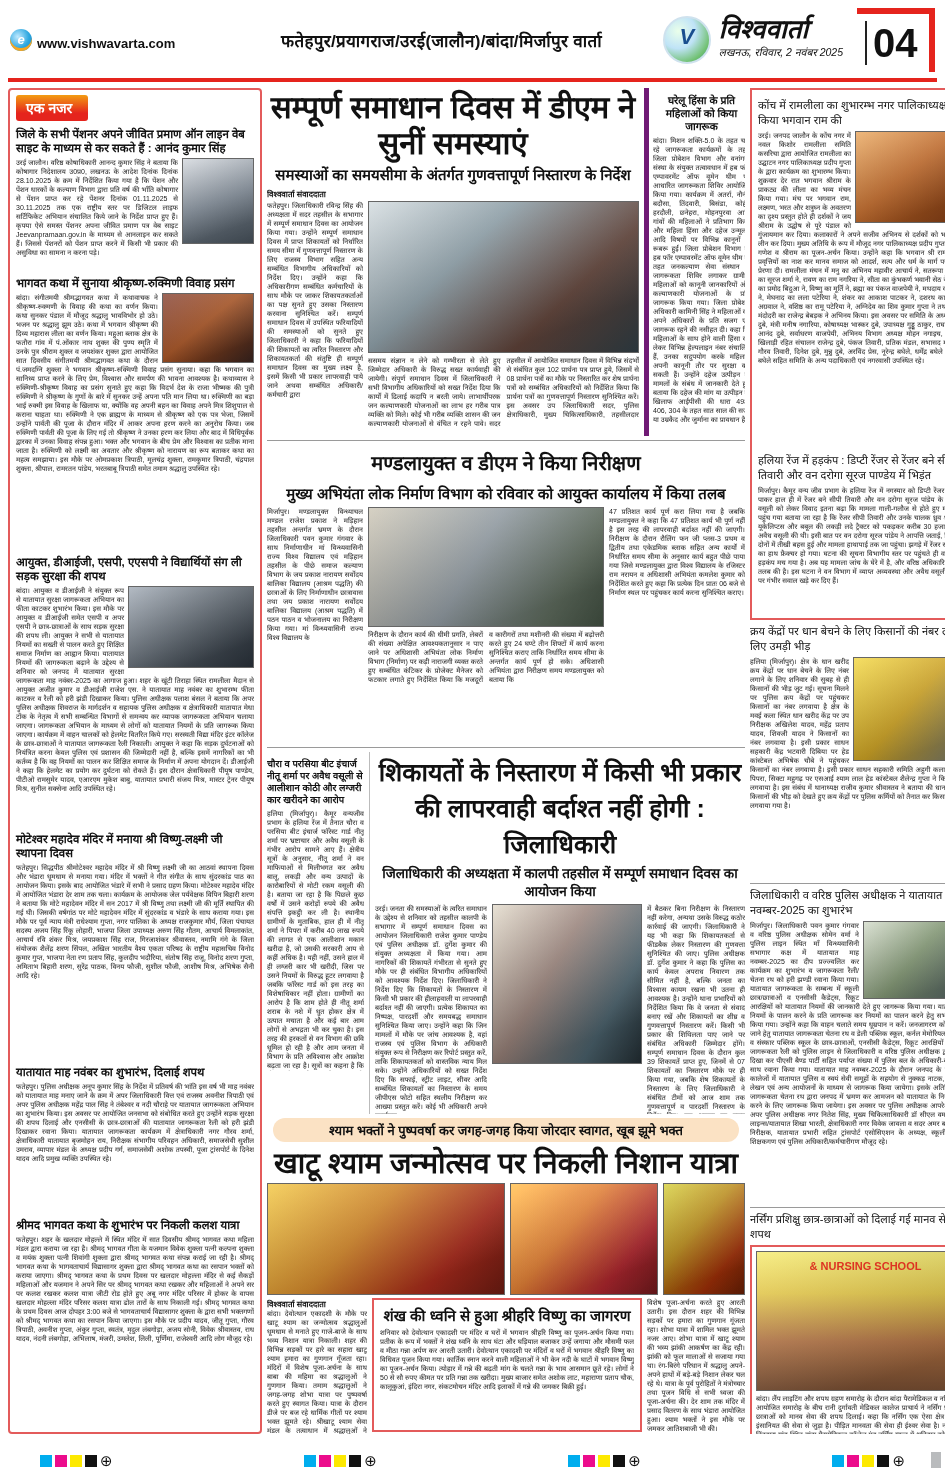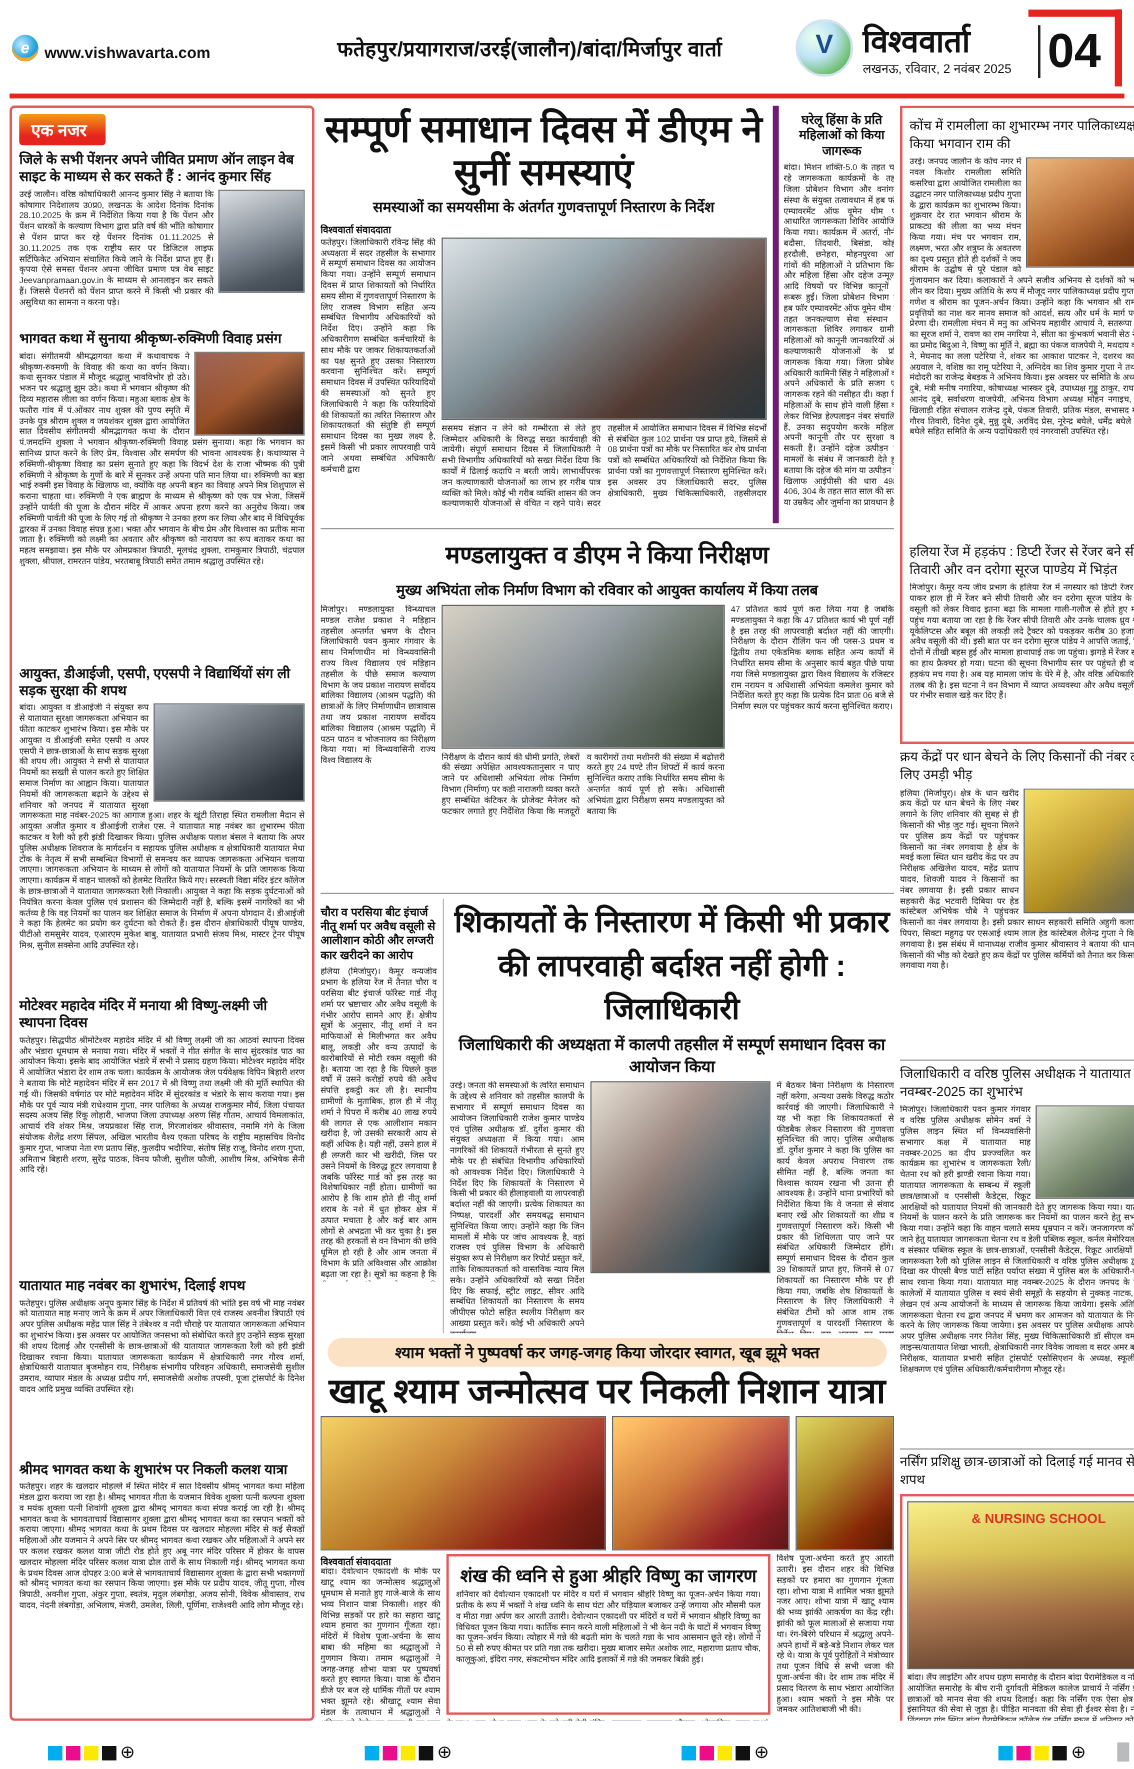--- a/index.html
+++ b/index.html
@@ -4,21 +4,21 @@
 <style>
   html,body{margin:0;padding:0;background:#fff;}
   body{width:945px;height:1474px;font-family:"Liberation Sans","DejaVu Sans",sans-serif;color:#111;overflow:hidden;position:relative;}
   .page{width:945px;height:1474px;position:relative;background:#fff;}
   
   .hdr{height:78px;display:flex;align-items:center;padding:4px 10px 2px 10px;box-sizing:border-box;position:relative;}
   .hdr-url{display:flex;align-items:flex-end;gap:5px;width:210px;}
   .e-logo{width:22px;height:22px;border-radius:50%;background:radial-gradient(circle at 35% 35%,#bfe9ff 0%,#2ea8e0 55%,#0b7ec2 100%);color:#fff;font-weight:bold;font-style:italic;font-size:15px;line-height:22px;text-align:center;box-shadow:inset 0 -3px 0 #f5a623;}
   .hdr-url span{font-weight:bold;font-size:13px;}
   .hdr-regions{flex:1;text-align:center;font-size:17px;font-weight:800;letter-spacing:.3px;}
-  .hdr-brand{display:flex;align-items:flex-end;gap:8px;margin-right:14px;}
+  .hdr-brand{display:flex;align-items:flex-start;gap:8px;margin-right:14px;font-style:italic;}
   .globe{width:44px;height:44px;border-radius:50%;background:radial-gradient(circle at 30% 30%,#eaffea 0%,#bfe3f7 40%,#6fc06f 75%,#2b7ec2 100%);border:2px solid #cfe2ee;position:relative;}
   .globe::after{content:"V";position:absolute;left:0;right:0;top:6px;text-align:center;font-weight:800;font-size:22px;color:#1a4e8f;}
   .brand-txt{text-align:left;}
   .brand-name{font-size:26px;font-weight:800;line-height:26px;}
   .brand-date{font-size:10.5px;margin-top:3px;}
   .pagenum-wrap{width:78px;height:64px;border-top:6px solid #e5241d;border-right:6px solid #e5241d;display:flex;align-items:center;justify-content:flex-start;padding-left:8px;box-sizing:border-box;}
   .pagenum{font-size:40px;font-weight:800;border-left:2px solid #222;padding-left:6px;line-height:44px;}
   .hdr-rule{height:4px;background:#e5241d;margin:0 8px;}
   
   .content{display:flex;gap:5px;padding:6px 8px 0 8px;box-sizing:border-box;height:1352px;}
@@ -44,21 +44,21 @@
   .ph-idol{background:linear-gradient(140deg,#e8a050 0%,#d4722a 45%,#8a3f16 100%);}
   .ph-paddy{background:linear-gradient(130deg,#f2d430 0%,#e0b020 45%,#74808a 100%);}
   .ph-rally{background:linear-gradient(130deg,#cfd8c5 0%,#8aa27a 45%,#55636f 100%);}
   .ph-nursing{background:linear-gradient(180deg,#f5e960 0%,#f0d040 30%,#c77f4a 65%,#8a5a3a 100%);}
   .ph-banner{position:absolute;top:8px;left:0;right:0;text-align:center;font-weight:800;font-size:11px;color:#d32;z-index:2;font-family:"Liberation Sans",sans-serif;}
   
   .eknajar{display:inline-block;background:linear-gradient(180deg,#f39c12 0%,#e5241d 70%);color:#fff;font-weight:800;font-size:14px;padding:3px 16px 4px 10px;border-radius:3px;}
   .fl-r{float:right;margin:0 0 2px 4px;}
   
   .h-main{font-size:31px;line-height:36px;font-weight:800;text-align:center;margin:2px 0;}
-  .h-sub{font-size:12px;font-weight:700;text-align:center;margin:2px 0 4px 0;}
+  .h-sub{font-size:15px;font-weight:700;text-align:center;margin:2px 0 4px 0;}
   .h-mandal{font-size:20px;line-height:36px;font-weight:800;text-align:center;margin:4px 0 0 0;}
   .h-shik{font-size:25px;line-height:36px;font-weight:800;text-align:center;margin:2px 0;}
   .h-khatu{font-size:29px;line-height:34px;font-weight:800;text-align:center;margin:2px 0;}
   .kicker{background:#fbe2c4;border-radius:12px;text-align:center;font-weight:800;font-size:13px;padding:3px 0;margin:4px 6px;}
   .row{display:flex;gap:5px;}
   .c-narrow{width:97px;flex:none;}
   .two-col{column-count:2;column-gap:6px;}
   .box-red{border:2px solid #e35b5b;padding:4px 6px;box-sizing:border-box;background:#fff;}
   .box-head{font-size:15px;font-weight:800;text-align:center;margin:1px 0 3px 0;}
   .clamp{overflow:hidden;}

